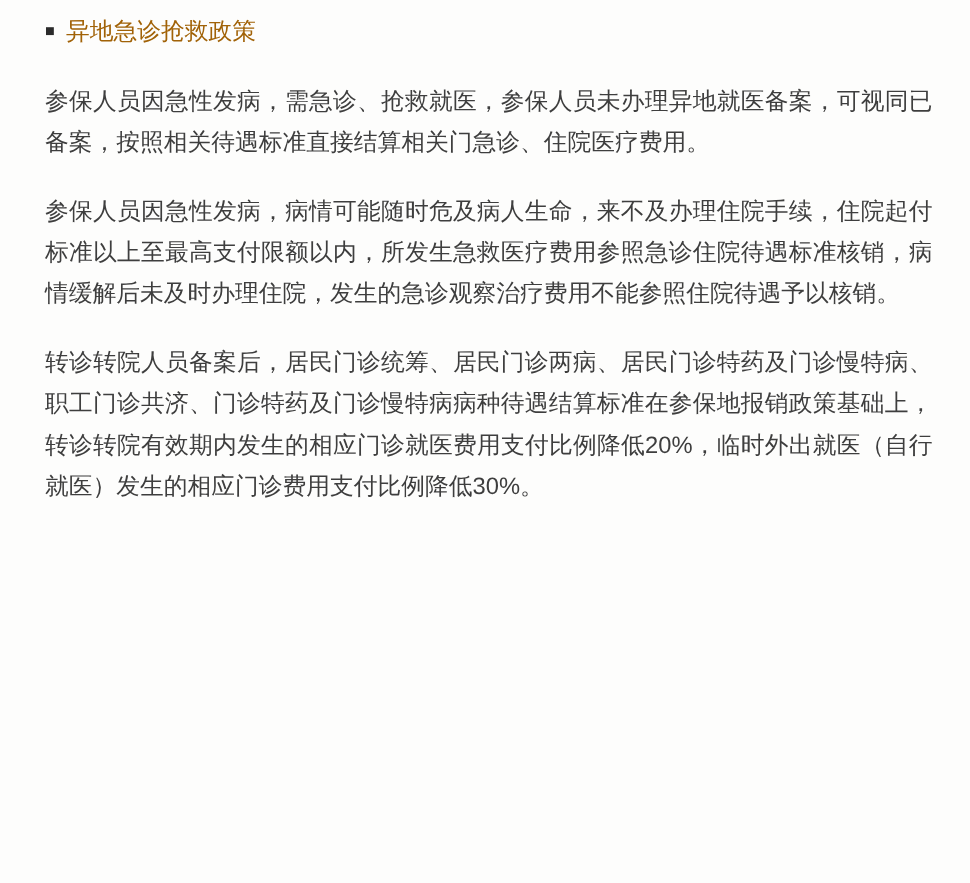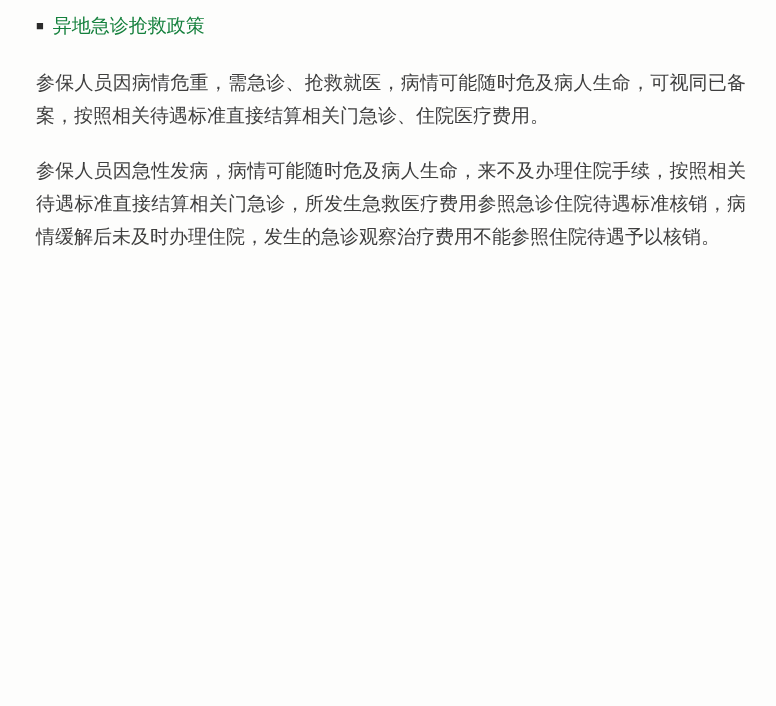--- a/index.html
+++ b/index.html
@@ -30,33 +30,34 @@
     white-space: nowrap;
   }
   .bullet {
     display: inline-block;
     font-size: 13px;
     color: #2b2b2b;
     margin-right: 9px;
     transform: translateY(-2px);
   }
   .heading-text {
-    color: #15803d;
+    color: #a16207;
   }
 </style>
 </head>
 <body style="background: rgb(253, 253, 252);">
 
 <div class="doc" style="color: rgb(62, 62, 62);">
 
   <div class="heading">
     <span class="bullet">■</span><span class="heading-text">异地急诊抢救政策</span>
   </div>
 
-  <p>参保人员因病情危重，需急诊、抢救就医，病情可能随时危及病人生命，可视同已备案，按照相关待遇标准直接结算相关门急诊、住院医疗费用。</p>
+  <p>参保人员因急性发病，需急诊、抢救就医，参保人员未办理异地就医备案，可视同已备案，按照相关待遇标准直接结算相关门急诊、住院医疗费用。</p>
 
 
-  <p>参保人员因急性发病，病情可能随时危及病人生命，来不及办理住院手续，按照相关待遇标准直接结算相关门急诊，所发生急救医疗费用参照急诊住院待遇标准核销，病情缓解后未及时办理住院，发生的急诊观察治疗费用不能参照住院待遇予以核销。</p>
+  <p>参保人员因急性发病，病情可能随时危及病人生命，来不及办理住院手续，住院起付标准以上至最高支付限额以内，所发生急救医疗费用参照急诊住院待遇标准核销，病情缓解后未及时办理住院，发生的急诊观察治疗费用不能参照住院待遇予以核销。</p>
 
 
 
+  <p>转诊转院人员备案后，居民门诊统筹、居民门诊两病、居民门诊特药及门诊慢特病、职工门诊共济、门诊特药及门诊慢特病病种待遇结算标准在参保地报销政策基础上，转诊转院有效期内发生的相应门诊就医费用支付比例降低20%，临时外出就医（自行就医）发生的相应门诊费用支付比例降低30%。</p>
 
 </div>
 
 </body></html>

